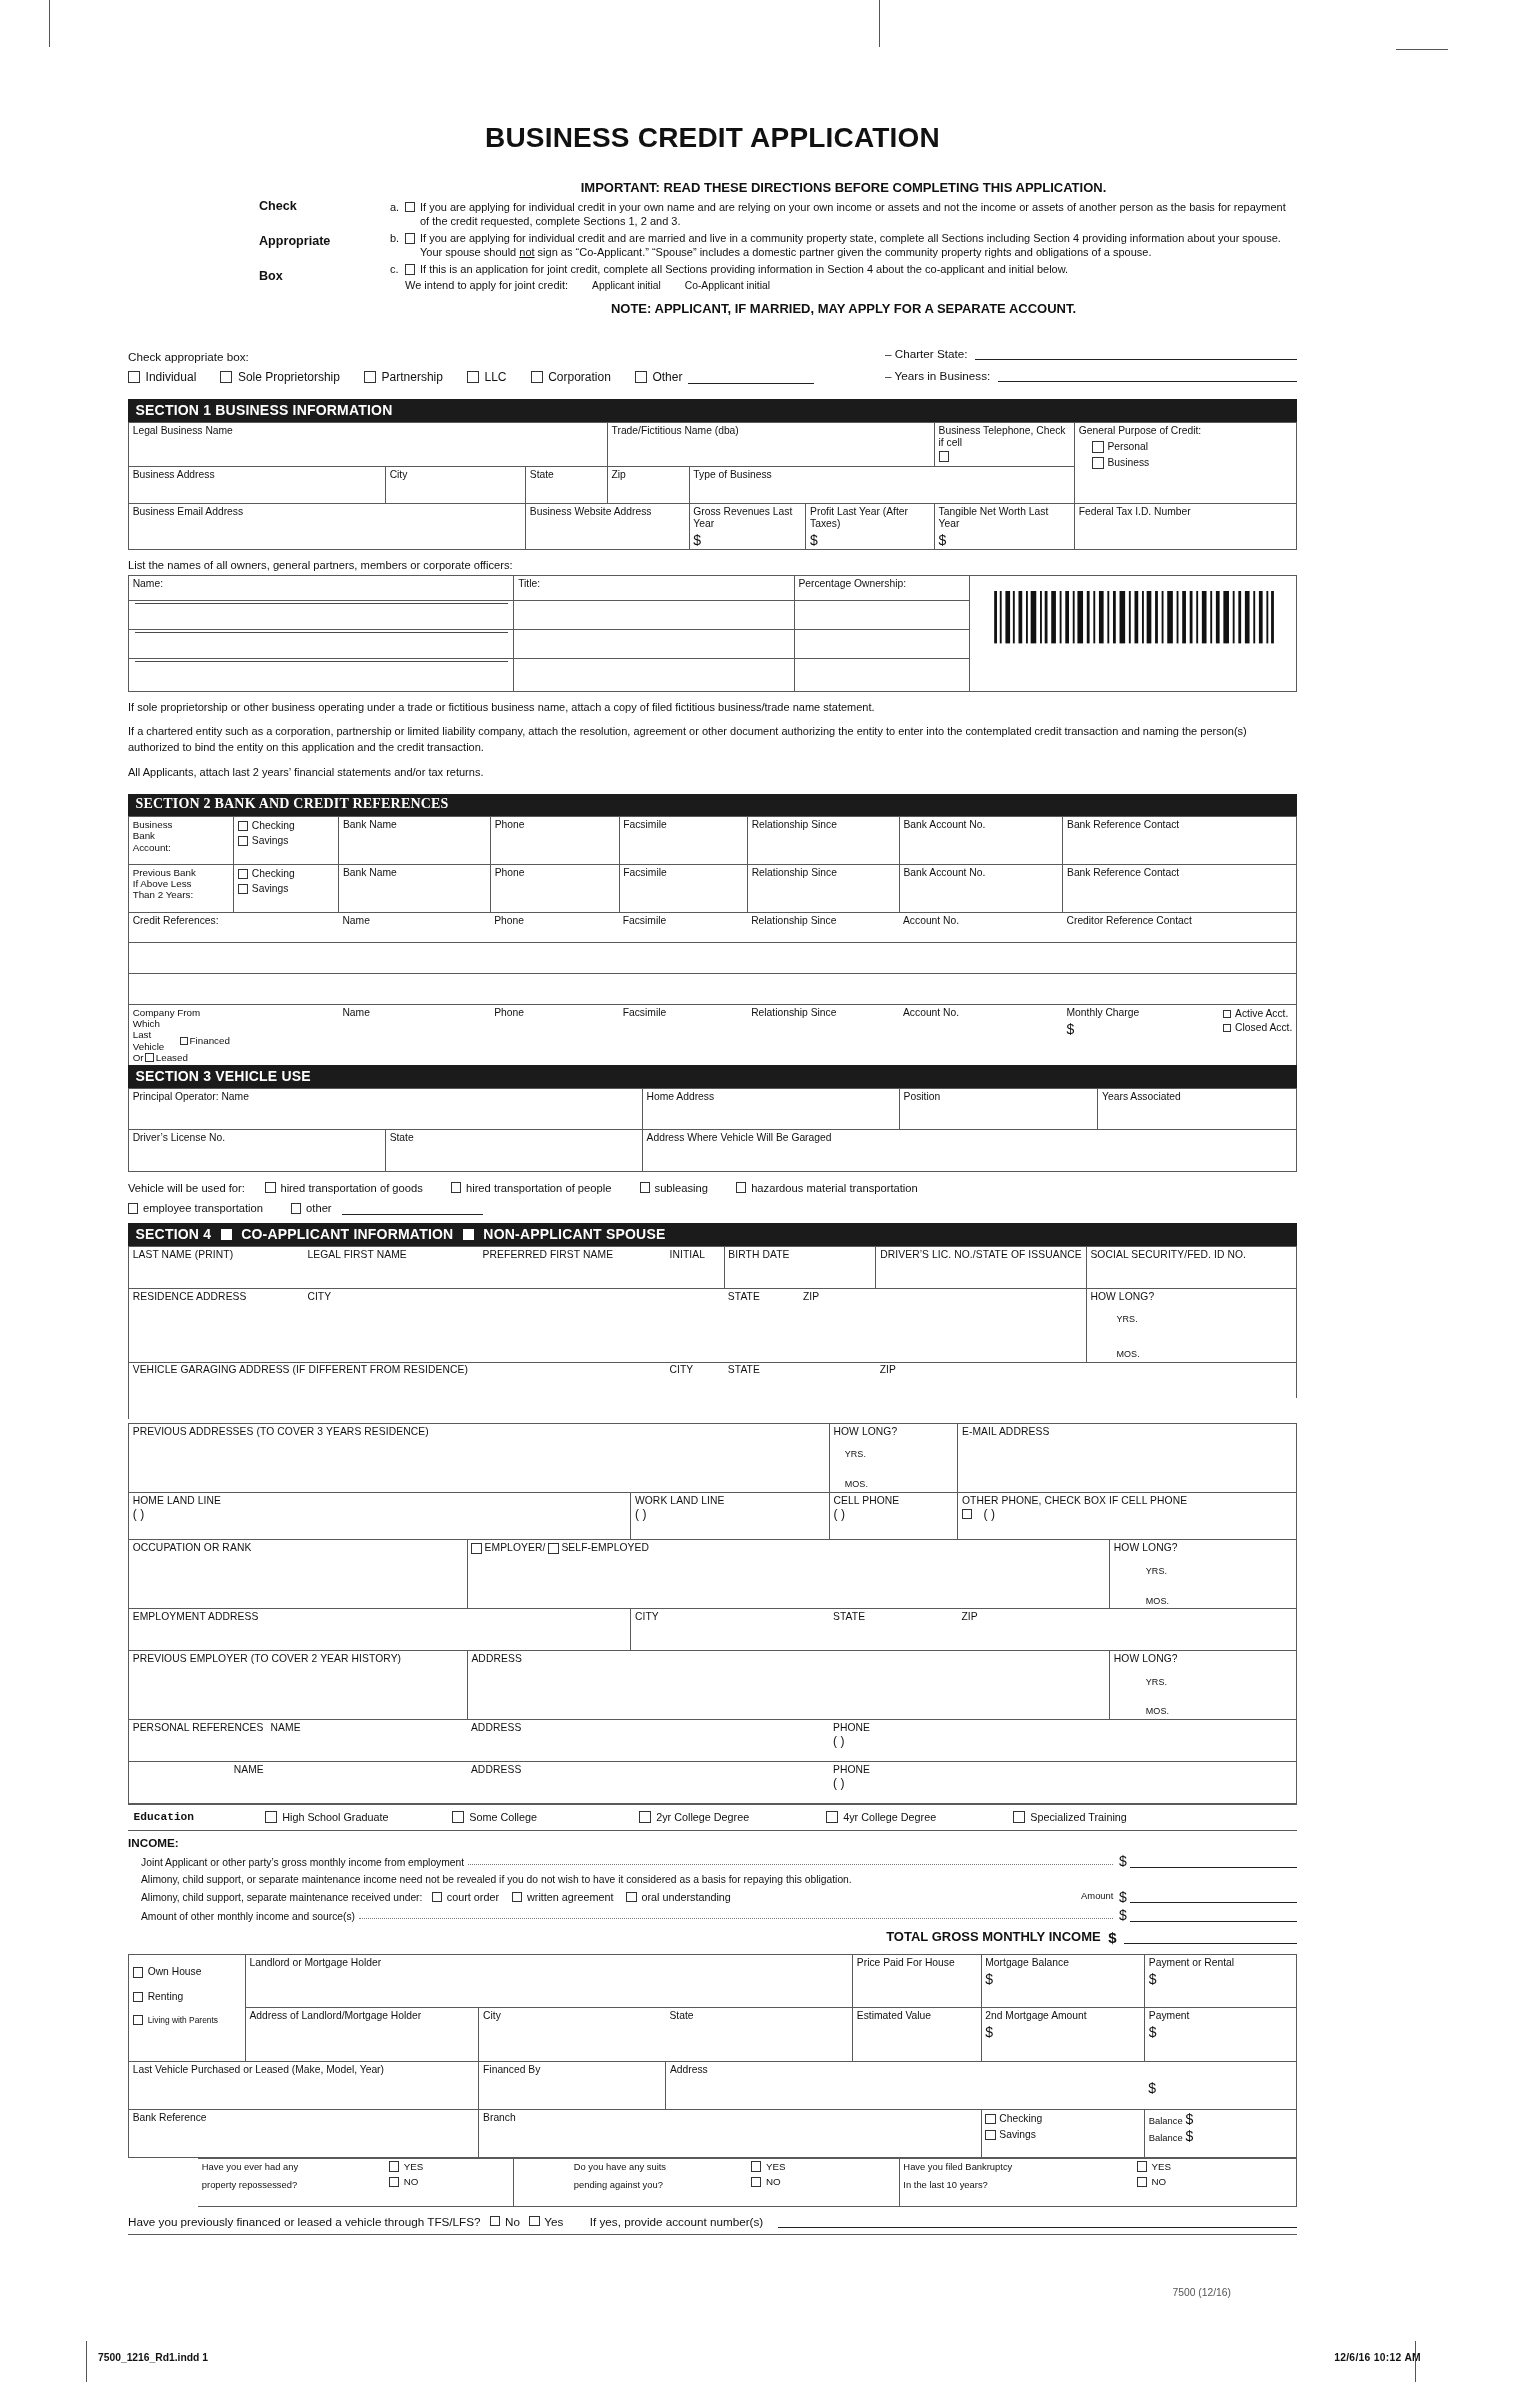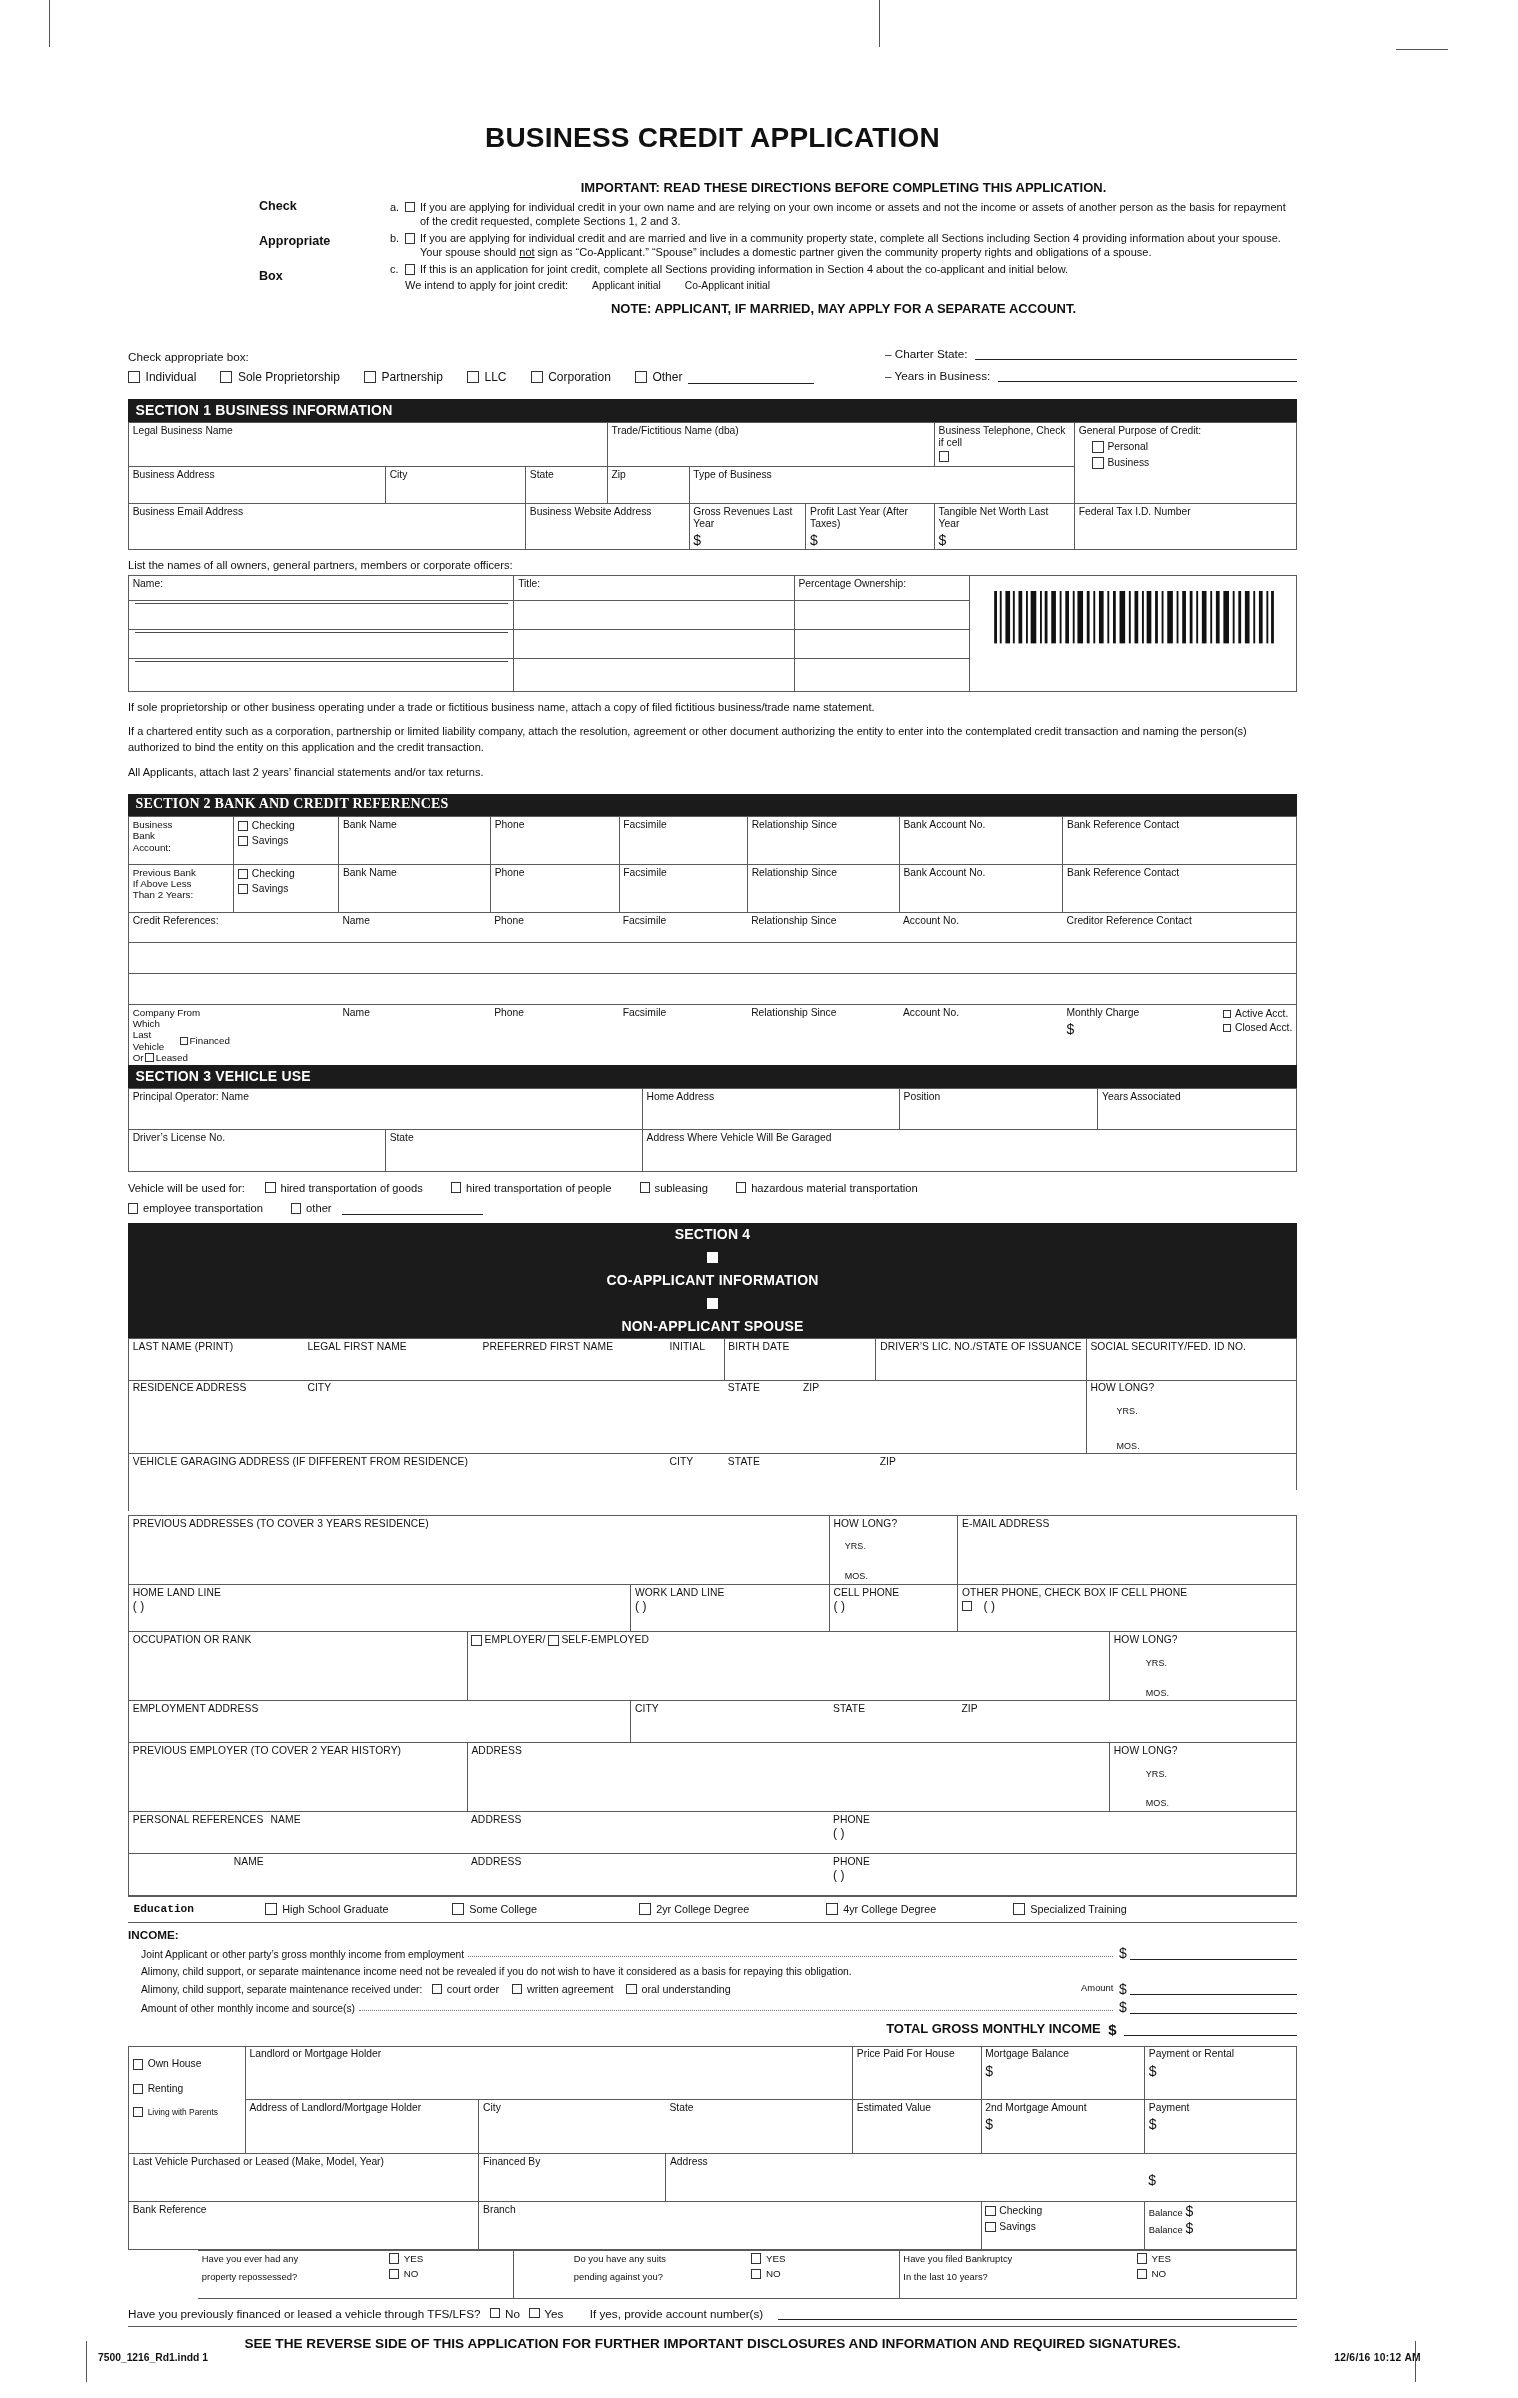--- a/index.html
+++ b/index.html
@@ -93,21 +93,21 @@
   
   .s2 td{font-size:10.3px;}
   .s2 .lead{font-size:9.8px;line-height:1.15;}
 
   
   .vuse{margin-top:9.4px;font-size:11.2px;}
   .vuse .r{display:flex;align-items:center;gap:7.5px;flex-wrap:nowrap;margin-bottom:8.4px;}
   .vuse .opt{display:flex;align-items:center;gap:4.7px;margin-right:20.6px;}
 
   
-  .s4head{display:flex;align-items:center;gap:9.4px;flex-direction:column;}
+  .s4head{display:flex;align-items:center;gap:9.4px;}
   .wbox{width:11.2px;height:11.2px;background:#fff;display:inline-block;}
 
   
   .edu{display:flex;align-items:center;font-size:10.8px;padding:6.6px 5.6px;}
   .edu .ttl{font-weight:bold;width:131px;font-size:11.2px;font-family:Liberation Mono, monospace;}
   .edu .opt{display:flex;align-items:center;gap:5.6px;width:187px;}
   .edurow{border-top:0.9px solid #5a5a5a;border-bottom:0.9px solid #5a5a5a;}
 
   
   .income{font-size:10.8px;position:relative;padding:5.6px 0 1.9px 0;}
@@ -966,21 +966,20 @@
           <span>No</span>
         </span>
       <span class="o">
           <span class="cb"></span>
           <span>Yes</span>
         </span>
       <span style="margin-left:17px;">If yes, provide account number(s)</span>
       <span class="u"></span>
     </div>
 
-    <div class="seerev">SEE THE REVERSE SIDE OF THIS APPLICATION FOR FURTHER IMPORTANT DISCLOSURES AND INFORMATION AND REQUIRED SIGNATURES.</div>
 
     <div class="formno">7500 (12/16)</div>
   </div>
 
   <div class="footer">
     <span>7500_1216_Rd1.indd   1</span>
     <span class="right">12/6/16   10:12 AM</span>
   </div>
   <div class="vline" style="left:86px;bottom:17px;height:41px;"></div>
   <div class="vline" style="left:1415px;bottom:17px;height:41px;"></div>

